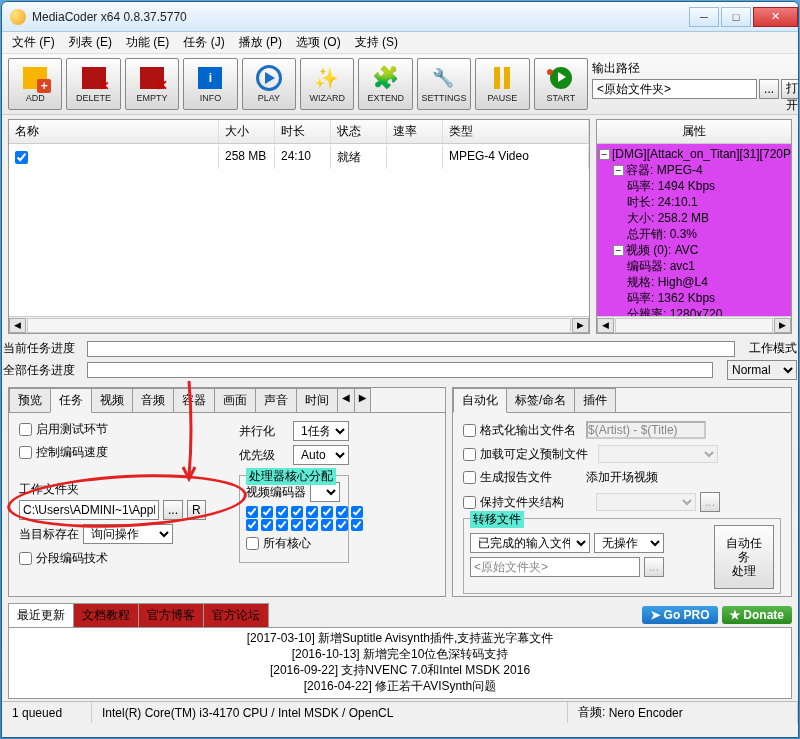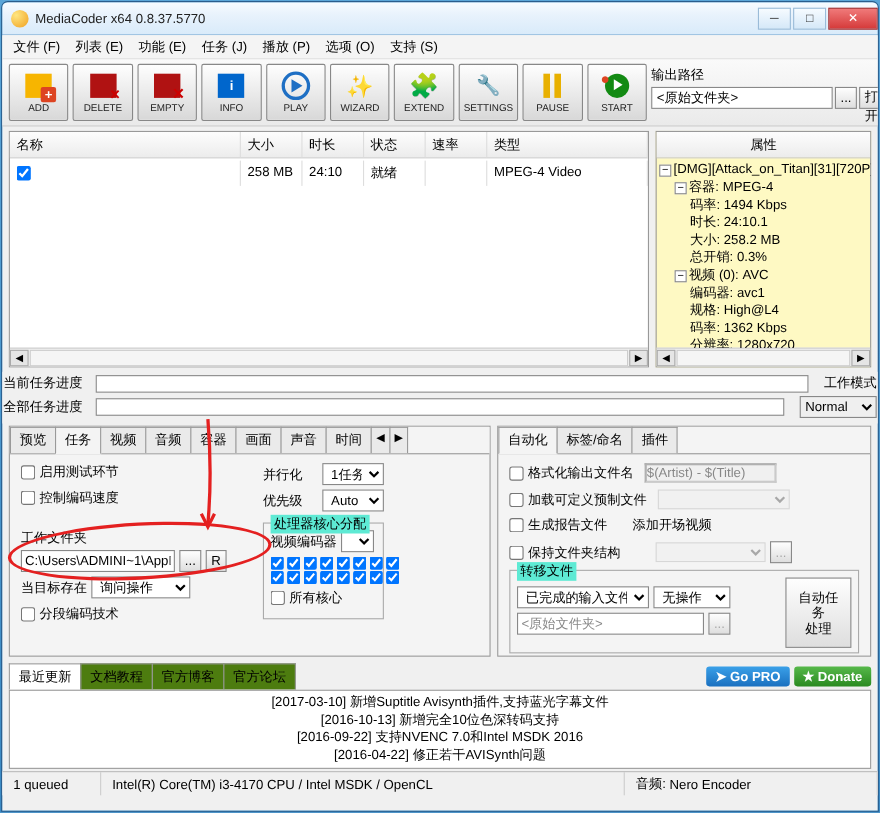--- a/index.html
+++ b/index.html
@@ -53,21 +53,21 @@
 .mainrow { display: flex; padding: 4px 6px; gap: 6px; }
 .filelist { flex: 1; border: 1px solid #999; background: #fff; height: 215px; display: flex; flex-direction: column; }
 .flhead { display: flex; background: linear-gradient(to bottom, #fdfdfd, #ececec); border-bottom: 1px solid #ccc; }
 .flcol { padding: 3px 6px; border-right: 1px solid #ddd; overflow: hidden; white-space: nowrap; }
 .flbody { flex: 1; overflow: auto; }
 .flrow { display: flex; padding: 2px 0; }
 .flscroll { height: 17px; background: #f0f0f0; border-top: 1px solid #ccc; display: flex; align-items: center; }
 .flscroll .sbtn { width: 17px; height: 15px; border: 1px solid #aaa; background: #e5e5e5; display: flex; align-items: center; justify-content: center; font-size: 9px; }
 .flscroll .strack { flex: 1; height: 15px; background: #f5f5f5; border: 1px solid #ccc; margin: 0 1px; }
 
-.proppanel { width: 196px; border: 1px solid #999; background: #fef9c3; height: 215px; display: flex; flex-direction: column; }
+.proppanel { width: 196px; border: 1px solid #999; background: #d946ef; height: 215px; display: flex; flex-direction: column; }
 .prophead { background: linear-gradient(to bottom, #fdfdfd, #ececec); border-bottom: 1px solid #ccc; text-align: center; padding: 3px; }
 .proptree { flex: 1; overflow: auto; padding: 2px; font-size: 12px; line-height: 16px; }
 .proptree .node { white-space: nowrap; }
 .proptree .ind1 { padding-left: 14px; }
 .proptree .ind2 { padding-left: 28px; }
 .proptree .tg { display: inline-block; width: 11px; height: 11px; border: 1px solid #888; text-align: center; line-height: 9px; font-size: 10px; margin-right: 2px; background: #fff; }
 
 
 .progrow { padding: 2px 1px; background: #f0f0f0; }
 .progline { display: flex; align-items: center; margin-bottom: 3px; gap: 6px; }
@@ -95,21 +95,21 @@
 .grpbox { border: 1px solid #aaa; padding: 6px 6px 4px; margin-top: 4px; position: relative; }
 .grpbox .gtitle { position: absolute; top: -8px; left: 6px; background: #5eead4; padding: 0 3px; }
 
 
 .anno-ellipse { position: absolute; border: 3px solid #e42020; border-radius: 50%; pointer-events: none; }
 .anno-arrow { position: absolute; pointer-events: none; }
 
 
 .bottomrow { padding: 2px 6px; display: flex; flex-direction: column; text-align: center; }
 .btabs { display: flex; align-items: center; }
-.btab { padding: 3px 8px; border: 1px solid #999; border-bottom: none; margin-right: -1px; background: #4d7c0f; cursor: pointer; }
+.btab { padding: 3px 8px; border: 1px solid #999; border-bottom: none; margin-right: -1px; background: #b91c1c; cursor: pointer; }
 .btab.active { background: #fff; }
 .badges { margin-left: auto; display: flex; gap: 4px; }
 .badge { padding: 2px 8px; border-radius: 3px; color: #fff; font-weight: bold; font-size: 11px; display: flex; align-items: center; gap: 3px; }
 .badge.pro { background: linear-gradient(to bottom, #3aa0e8, #1a70c0); }
 .badge.don { background: linear-gradient(to bottom, #56b84a, #2a8a20); }
 .newslist { border: 1px solid #999; background: #fff; height: 72px; overflow: auto; padding: 2px 4px; line-height: 16px; }
 
 
 .statusbar { height: 22px; border-top: 1px solid #bbb; background: #f0f0f0; display: flex; align-items: center; }
 .statusbar .seg { padding: 0 10px; border-right: 1px solid #ccc; height: 100%; display: flex; align-items: center; }
@@ -387,21 +387,21 @@
             <input type="text" disabled="" style="width: 120px; margin-left: 6px;" value="$(Artist) - $(Title)">
           </div>
           <div class="chkline">
               <input type="checkbox" style="">
               <span>加载可定义预制文件</span>
             <select disabled="" style="width:120px;margin-left:6px"><option></option></select>
           </div>
           <div class="chkline">
               <input type="checkbox" style="">
               <span>生成报告文件</span>
-            <span style="margin-left:19px">添加开场视频</span>
+            <span style="margin-left:30px">添加开场视频</span>
           </div>
           <div class="chkline">
               <input type="checkbox" style="">
               <span>保持文件夹结构</span>
             <select disabled="" style="width:100px;margin-left:28px"><option></option></select>
             <button class="smallbtn" disabled="">...</button>
           </div>
           <div class="grpbox" style="margin-top:6px">
             <div class="gtitle">转移文件</div>
             <div style="display:flex;gap:6px;align-items:center">

